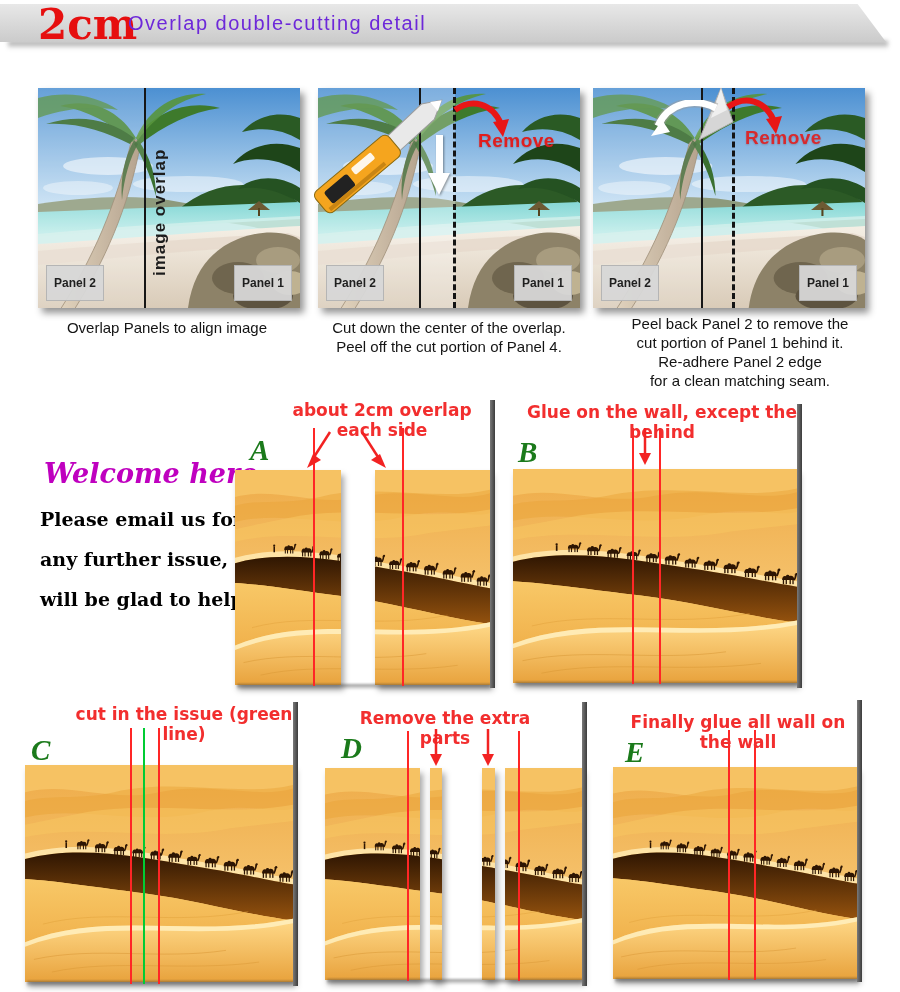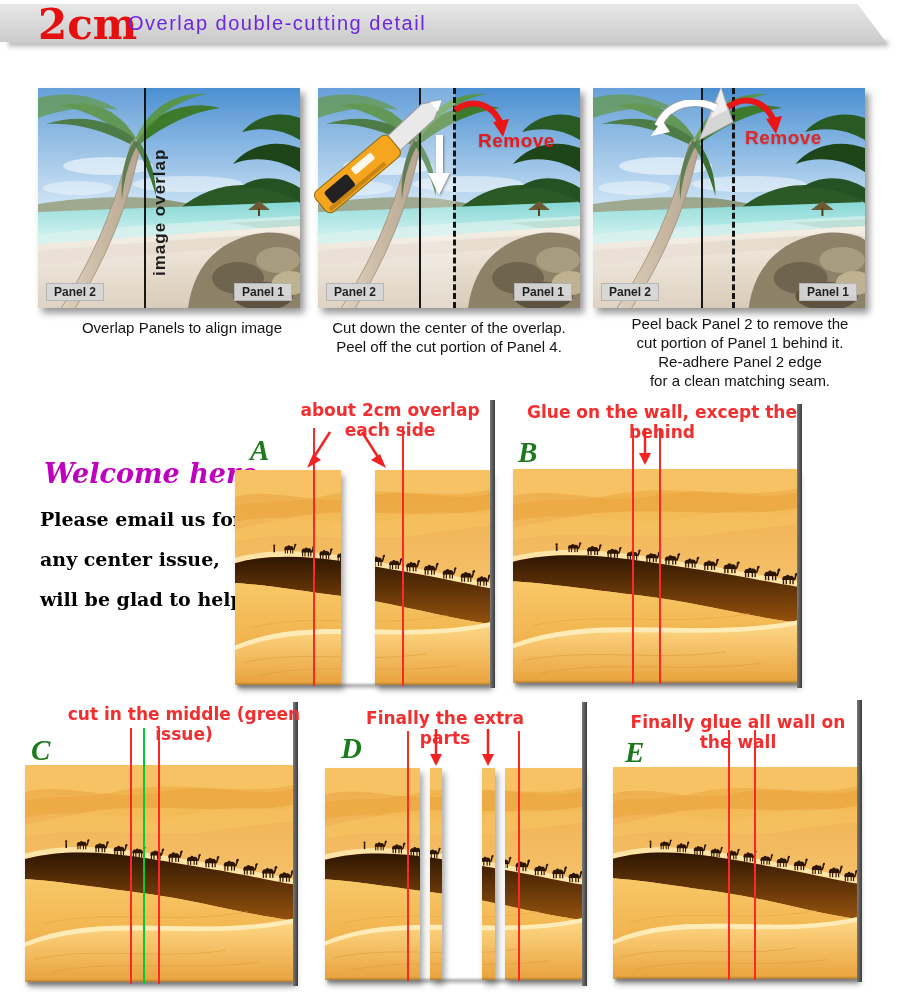--- a/index.html
+++ b/index.html
@@ -8,21 +8,21 @@
 .abs{position:absolute}
 .photo{position:absolute;box-shadow:4px 5px 7px rgba(0,0,0,.42)}
 .photo>svg{position:absolute;left:0;top:0;display:block}
 .slice{position:absolute;overflow:hidden}
 .slice>svg{position:absolute;top:0;display:block}
 .vline{position:absolute;width:2px;z-index:7}
 .edgebar{position:absolute;width:5px;background:linear-gradient(90deg,#7a7a7a,#3c3c3c);z-index:4}
 .note{position:absolute;z-index:8;color:#f22e2e;font-weight:700;font-size:17px;line-height:20px;text-align:center;font-family:"DejaVu Sans",sans-serif}
 .letter{position:absolute;z-index:8;color:#1b7a1b;font:italic 700 29px "Liberation Serif",serif}
 .cap{position:absolute;font-size:15px;line-height:19px;color:#141414;text-align:center;white-space:pre-line}
-.plabel{position:absolute;bottom:7px;background:rgba(215,215,215,.95);border:1px solid #b5b5b5;color:#1f1f1f;font-weight:700;font-size:12px;padding:1px 7px;z-index:6}
+.plabel{position:absolute;bottom:7px;background:rgba(215,215,215,.95);border:1px solid #b5b5b5;color:#1f1f1f;font-weight:700;font-size:12px;padding:10px 7px;z-index:6}
 .arrow{position:absolute;z-index:8}
 .haze{position:absolute;top:0;bottom:0;left:0;background:rgba(255,255,255,.15);z-index:2}
 .inline-line{position:absolute;top:0;bottom:0;z-index:3}
 .remove{position:absolute;z-index:7;color:#e01e1e;font-weight:700;font-size:19px;letter-spacing:.5px;text-shadow:0 1px 2px rgba(120,0,0,.25)}
 .rot{position:absolute;writing-mode:vertical-rl;transform:rotate(180deg);font-weight:600;font-size:17px;color:#1c1c1c;letter-spacing:1px;z-index:4}
 .header-bar{position:absolute;left:0;top:4px;width:886px;height:38px;background:linear-gradient(180deg,#e8e8e8,#cbcbcb);clip-path:polygon(0 0,96.8% 0,100% 100%,0 100%);z-index:1}
 .header-sh{position:absolute;left:8px;top:41px;width:880px;height:8px;background:linear-gradient(180deg,rgba(60,60,60,.55),rgba(255,255,255,0));filter:blur(2px)}
 .h-red{position:absolute;left:38px;top:0px;font:700 42px "DejaVu Serif",serif;color:#e60f0f;z-index:2}
 .h-title{position:absolute;left:128px;top:12px;font-size:20px;letter-spacing:1.5px;color:#6d28d9;z-index:2}
 .welcome-title{position:absolute;font:italic 700 27px "DejaVu Serif",serif;color:#bf00bf}
@@ -207,34 +207,34 @@
   <path d="M66,8 C44,-3 18,3 8,26" stroke="#9a9a9a" stroke-width="10" fill="none" opacity="0.5"></path>
   <path d="M66,8 C44,-3 18,3 8,26" stroke="#ffffff" stroke-width="7" fill="none"></path>
   <polygon points="1,36 12,20 20,32" fill="#ffffff"></polygon>
 </svg>
 <svg class="arrow" style="left:723px;top:93px;width:60px;height:44px" viewBox="0 0 60 44">
   <path d="M5,14 C22,2 42,7 51,28" stroke="#e81616" stroke-width="6" fill="none"></path>
   <polygon points="43,26 59,23 53,41" fill="#e81616"></polygon>
 </svg>
 <div class="remove" style="left:745px;top:127px;opacity:.92">Remove</div>
 
-<div class="cap" style="left:51px;top:318px;width:262px">Overlap Panels to align image</div>
+<div class="cap" style="left:36px;top:318px;width:262px">Overlap Panels to align image</div>
 <div class="cap" style="left:318px;top:318px;width:262px">Cut down the center of the overlap.
 Peel off the cut portion of Panel 4.</div>
 <div class="cap" style="left:594px;top:314px;width:292px">Peel back Panel 2 to remove the
 cut portion of Panel 1 behind it.
 Re-adhere Panel 2 edge
 for a clean matching seam.</div>
 
 <div class="welcome-title" style="left:44px;top:458px">Welcome here</div>
 <div class="welcome-line" style="left:40px;top:508px">Please email us for</div>
-<div class="welcome-line" style="left:40px;top:548px">any center issue,</div>
+<div class="welcome-line" style="left:40px;top:548px">any further issue,</div>
 <div class="welcome-line" style="left:40px;top:588px">will be glad to help.</div>
 
-<div class="note" style="left:276px;top:400px;width:228px">about 2cm overlap each side</div>
+<div class="note" style="left:268px;top:400px;width:228px">about 2cm overlap each side</div>
 <div class="letter" style="left:250px;top:434px">A</div>
 <div class="slice slice-sh" style="left:235px;top:470px;width:106px;height:215px">
   <svg width="255" height="215" viewBox="0 0 300 240" preserveAspectRatio="none" style="left:0">
       <use href="#desert"></use>
     </svg>
 </div>
 <div class="slice slice-sh" style="left:375px;top:470px;width:115px;height:215px">
   <svg width="255" height="215" viewBox="0 0 300 240" preserveAspectRatio="none" style="left:-140px">
       <use href="#desert"></use>
     </svg>
@@ -261,34 +261,34 @@
 </div>
 <div class="vline" style="left:632px;top:428px;height:256px;background:#ff2626"></div>
 <div class="vline" style="left:659px;top:428px;height:256px;background:#ff2626"></div>
 <svg class="arrow" style="left:638px;top:428px;width:14px;height:38px" viewBox="0 0 14 38">
   <line x1="7" y1="0" x2="7" y2="26" stroke="#f22222" stroke-width="2.5"></line>
   <polygon points="1,25 13,25 7,37" fill="#f22222"></polygon>
 </svg>
 <div class="edgebar" style="left:797px;top:404px;height:284px"></div>
 <div class="shbar" style="left:515px;top:682px;width:284px"></div>
 
-<div class="note" style="left:64px;top:704px;width:240px">cut in the middle (green issue)</div>
+<div class="note" style="left:64px;top:704px;width:240px">cut in the issue (green line)</div>
 <div class="letter" style="left:31px;top:734px">C</div>
 <div class="slice slice-sh" style="left:25px;top:765px;width:268px;height:217px">
   <svg width="268" height="217" viewBox="0 0 300 240" preserveAspectRatio="none" style="left:0">
       <use href="#desert"></use>
     </svg>
 </div>
 <div class="vline" style="left:130px;top:728px;height:256px;background:#ff2626"></div>
 <div class="vline" style="left:143px;top:728px;height:256px;background:#00cc33"></div>
 <div class="vline" style="left:158px;top:728px;height:256px;background:#ff2626"></div>
 <div class="edgebar" style="left:293px;top:702px;height:284px"></div>
 <div class="shbar" style="left:27px;top:981px;width:268px"></div>
 
-<div class="note" style="left:345px;top:708px;width:200px">Finally the extra parts</div>
+<div class="note" style="left:345px;top:708px;width:200px">Remove the extra parts</div>
 <div class="letter" style="left:341px;top:732px">D</div>
 <div class="slice slice-sh" style="left:325px;top:768px;width:95px;height:212px">
   <svg width="257" height="212" viewBox="0 0 300 240" preserveAspectRatio="none" style="left:0">
       <use href="#desert"></use>
     </svg>
 </div>
 <div class="slice slice-sh" style="left:430px;top:768px;width:12px;height:212px">
   <svg width="257" height="212" viewBox="0 0 300 240" preserveAspectRatio="none" style="left:-105px">
       <use href="#desert"></use>
     </svg>

